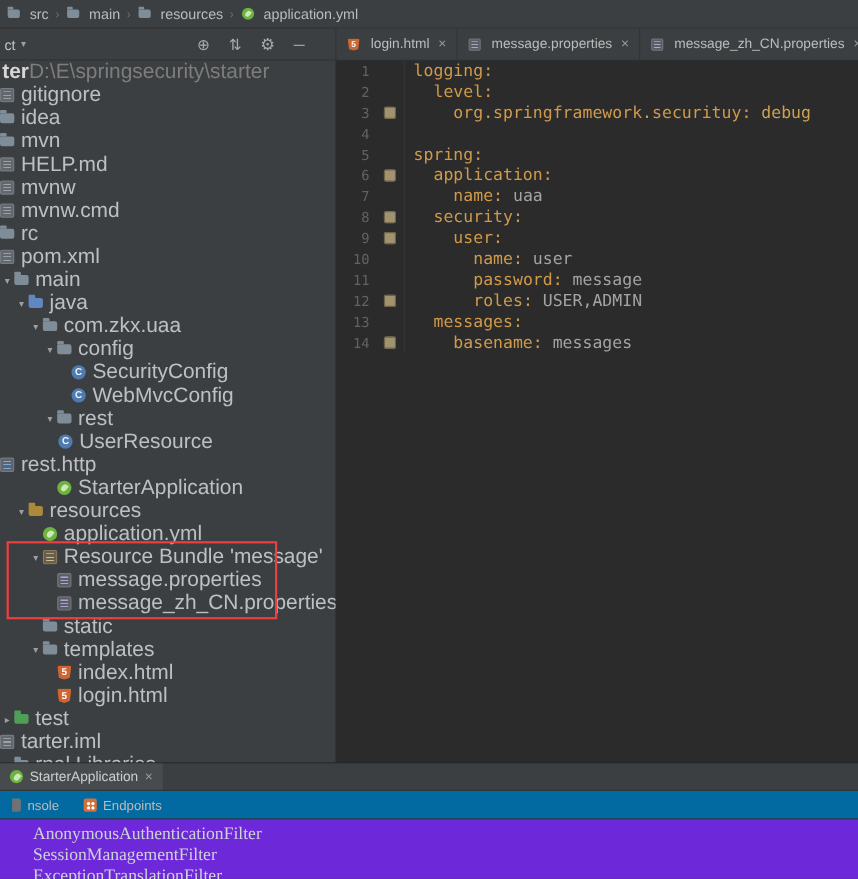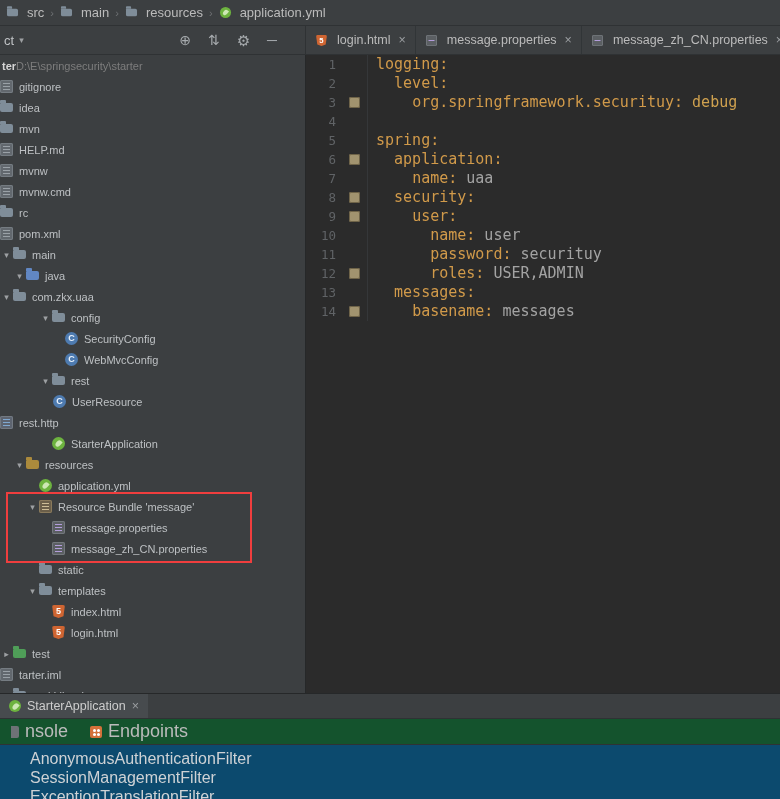--- a/index.html
+++ b/index.html
@@ -24,21 +24,21 @@
   .i-locate::before{content:"⊕"}
   .i-collapse::before{content:"⇅"}
   .i-gear::before{content:"⚙";font-size:15px}
   .i-hide::before{content:"─"}
   .tabbar{flex:1;display:flex;align-items:stretch;overflow:hidden;background:#3c3f41}
   .etab{display:flex;align-items:center;gap:6px;padding:0 9px;border-right:1px solid #313537;color:#bbbbbb;font-size:12.5px;white-space:nowrap}
   .etab .close{color:#9b9ea1;margin-left:2px}
 
   
   .main{flex:1;min-height:0;display:flex}
-  .tree{width:306px;flex:none;background:#3c3f41;border-right:1px solid #262829;position:relative;overflow:hidden;font-size:11px}
+  .tree{width:306px;flex:none;background:#3c3f41;border-right:1px solid #262829;position:relative;overflow:hidden;font-size:19px}
   .trow{height:21px;display:flex;align-items:center;white-space:nowrap;color:#bdc0c3}
   .arrow{width:13px;flex:none;text-align:center;font-size:9px;color:#9da0a3}
   .arr-down::before{content:"▾"}
   .arr-right::before{content:"▸"}
   .root-label{font-weight:bold;color:#d6d6d6}
   .root-path{color:#7d7d7d;margin-left:0}
 
   
   .icf{width:13px;height:9px;border-radius:1px 2px 2px 2px;position:relative;flex:none;margin-right:6px}
   .icf::before{content:"";position:absolute;top:-3px;left:0;width:6px;height:3px;border-radius:1px 1px 0 0;background:inherit}
@@ -74,26 +74,26 @@
   .key{color:#d19a4a}
   .val{color:#a3a3a3}
   .val-accent{color:#cfa14f}
 
   
   .bottom{height:106px;flex:none;display:flex;flex-direction:column;border-top:1px solid #262829}
   .run-header{height:25px;flex:none;background:#3c3f41;border-bottom:1px solid #2f3234;display:flex;align-items:stretch}
   .run-tab{display:flex;align-items:center;gap:6px;padding:0 9px;background:#474b4e;color:#cdcdcd;font-size:12.5px}
   .run-tab .ic{width:12px;height:12px;margin-right:0}
   .run-tab .close{color:#9b9ea1}
-  .views{height:26px;flex:none;background:#14532d;border-bottom:1px solid #2f3234;display:flex;align-items:center;font-size:18px}
+  .views{height:26px;flex:none;background:#0369a1;border-bottom:1px solid #2f3234;display:flex;align-items:center;font-size:12px}
   .view-tab{display:flex;align-items:center;gap:6px;padding:0 11px;height:100%;color:#bbbbbb}
   .ic-console-half{width:8px;height:12px;background:#6e7276;border-radius:0 2px 2px 0;flex:none}
   .ic-endpoints{width:12px;height:12px;background:#d4713a;border-radius:2px;position:relative;flex:none}
   .ic-endpoints::after{content:"";position:absolute;top:3px;left:3px;width:3px;height:3px;border-radius:50%;background:#fff;box-shadow:4px 0 0 #fff,0 4px 0 #fff,4px 4px 0 #fff}
-  .console{flex:1;background:#0c4a6e;font-family:Liberation Sans, sans-serif;font-size:16px;line-height:19px;color:#ced2d5;padding:4px 0 0 30px;overflow:hidden}
+  .console{flex:1;background:#6d28d9;font-family:Liberation Serif, serif;font-size:16px;line-height:19px;color:#ced2d5;padding:4px 0 0 30px;overflow:hidden}
 </style>
 </head>
 <body>
 
 <div class="app">
 
   <div class="breadcrumbs">
     <span class="crumb">
       <span class="icf c-folder mini"></span>
       <span>src</span>
@@ -186,21 +186,21 @@
       <div class="trow">
           <span class="arrow arr-down"></span>
           <span class="icf c-folder"></span>
           <span>main</span>
         </div>
       <div class="trow" style="padding-left:13px">
           <span class="arrow arr-down"></span>
           <span class="icf c-src"></span>
           <span>java</span>
         </div>
-      <div class="trow" style="">
+      <div class="trow" style="padding-left:26px">
           <span class="arrow arr-down"></span>
           <span class="icf c-folder"></span>
           <span>com.zkx.uaa</span>
         </div>
       <div class="trow" style="padding-left:39px">
           <span class="arrow arr-down"></span>
           <span class="icf c-folder"></span>
           <span>config</span>
         </div>
       <div class="trow" style="padding-left:65px">
@@ -339,21 +339,21 @@
             <span class="ctext"><span>    </span><span class="key">user:</span><span class="val"></span></span>
           </div>
         <div class="cline">
             <span class="ln">10</span>
             <span class="gslot"></span>
             <span class="ctext"><span>      </span><span class="key">name:</span><span class="val"> user</span></span>
           </div>
         <div class="cline">
             <span class="ln">11</span>
             <span class="gslot"></span>
-            <span class="ctext"><span>      </span><span class="key">password:</span><span class="val"> securituy</span></span>
+            <span class="ctext"><span>      </span><span class="key">password:</span><span class="val"> message</span></span>
           </div>
         <div class="cline">
             <span class="ln">12</span>
             <span class="gslot">
               <span class="gicon"></span>
             </span>
             <span class="ctext"><span>      </span><span class="key">roles:</span><span class="val"> USER,ADMIN</span></span>
           </div>
         <div class="cline">
             <span class="ln">13</span>

